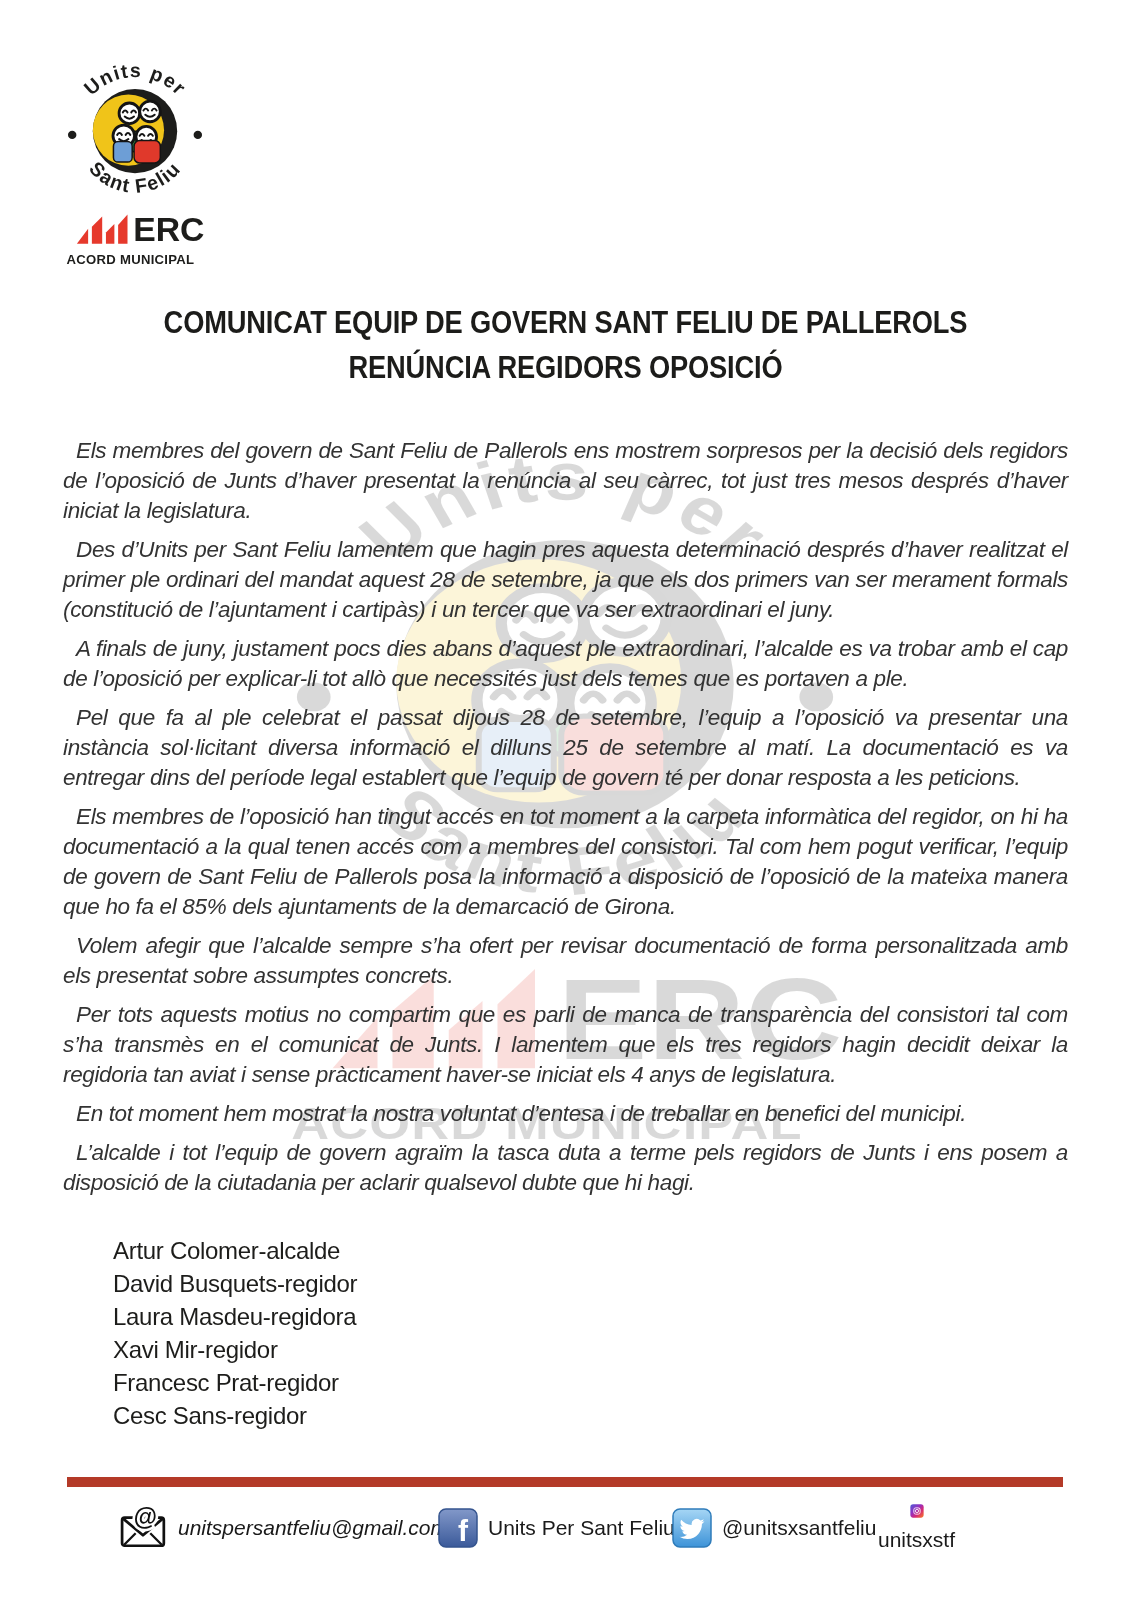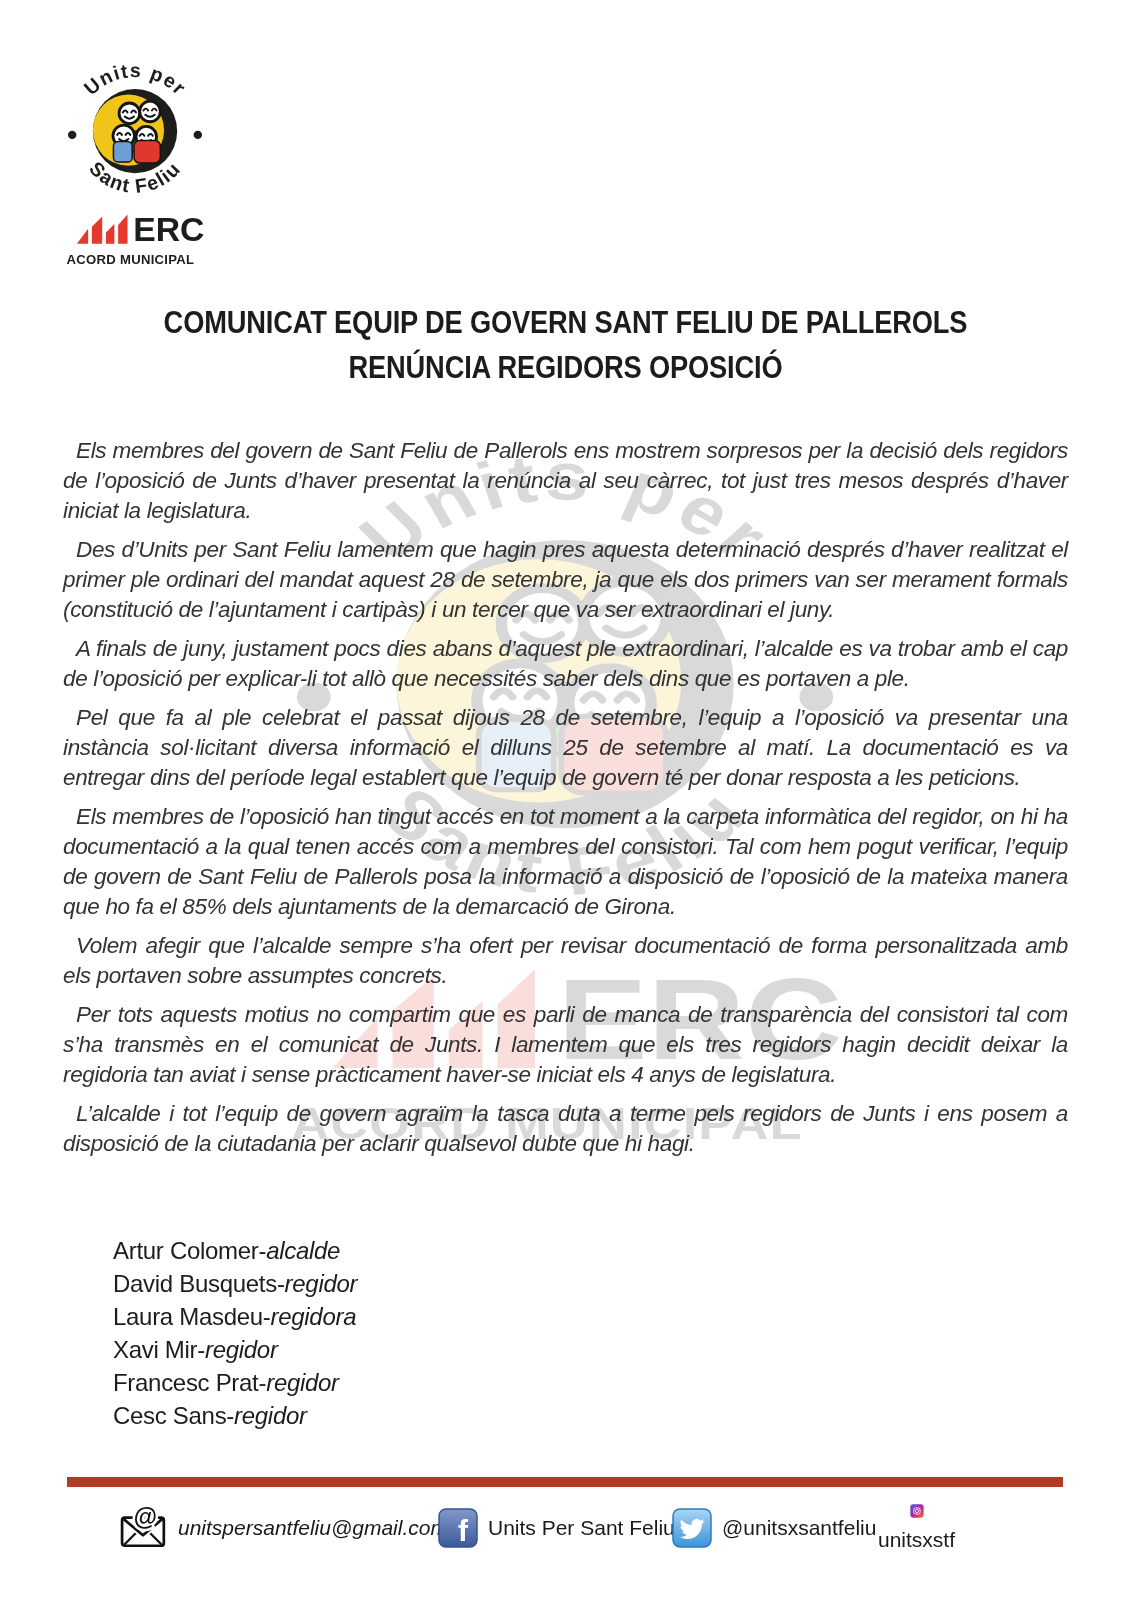--- a/index.html
+++ b/index.html
@@ -19,21 +19,21 @@
   .title .tline{font-size:31px; line-height:45px; letter-spacing:-0.2px;
                 transform:scaleX(0.88); transform-origin:50% 50%; white-space:nowrap;}
   
   .bodytext{position:absolute; left:63px; right:63px; top:436px; z-index:1;
             color:#333333; font-size:22.5px; line-height:30px; letter-spacing:-0.35px;
             text-align:justify;}
   .bodytext p{margin:0 0 9px 0; text-indent:13px;font-style:italic;}
   
   .signatures{position:absolute; left:113px; top:1234px; z-index:1;
               color:#1d1d1b; font-size:24px; line-height:33px; letter-spacing:-0.3px;}
-  .signatures .role{font-style:italic;margin-top:40px;}
+  .signatures .role{margin-top:40px;}
   
   .footer-rule{position:absolute; left:67px; top:1477px; width:996px; height:10px;
                background:#b43a28; z-index:1;}
   .footer-item{position:absolute; top:1504px; height:48px; display:flex;
                align-items:center; gap:10px; z-index:1; color:#1a1a1a; font-size:21px;}
   .footer-item.email{left:120px; font-style:italic;}
   .footer-item.facebook{left:438px;}
   .footer-item.twitter{left:672px;}
   .footer-item.instagram{left:878px;flex-direction:column;}
   .footer-item svg{display:block;}
@@ -100,25 +100,26 @@
   </svg>
 
   <div class="title">
     <div class="tline">COMUNICAT EQUIP DE GOVERN SANT FELIU DE PALLEROLS</div>
     <div class="tline">RENÚNCIA REGIDORS OPOSICIÓ</div>
   </div>
 
   <div class="bodytext">
     <p>Els membres del govern de Sant Feliu de Pallerols ens mostrem sorpresos per la decisió dels regidors de l’oposició de Junts d’haver presentat la renúncia al seu càrrec, tot just tres mesos després d’haver iniciat la legislatura.</p>
     <p>Des d’Units per Sant Feliu lamentem que hagin pres aquesta determinació després d’haver realitzat el primer ple ordinari del mandat aquest 28 de setembre, ja que els dos primers van ser merament formals (constitució de l’ajuntament i cartipàs) i un tercer que va ser extraordinari el juny.</p>
-    <p>A finals de juny, justament pocs dies abans d’aquest ple extraordinari, l’alcalde es va trobar amb el cap de l’oposició per explicar-li tot allò que necessités saber dels dins que es portaven a ple.</p>
+    <p>A finals de juny, justament pocs dies abans d’aquest ple extraordinari, l’alcalde es va trobar amb el cap de l’oposició per explicar-li tot allò que necessités just dels temes que es portaven a ple.</p>
     <p>Pel que fa al ple celebrat el passat dijous 28 de setembre, l’equip a l’oposició va presentar una instància sol·licitant diversa informació el dilluns 25 de setembre al matí. La documentació es va entregar dins del període legal establert que l’equip de govern té per donar resposta a les peticions.</p>
     <p>Els membres de l’oposició han tingut accés en tot moment a la carpeta informàtica del regidor, on hi ha documentació a la qual tenen accés com a membres del consistori. Tal com hem pogut verificar, l’equip de govern de Sant Feliu de Pallerols posa la informació a disposició de l’oposició de la mateixa manera que ho fa el 85% dels ajuntaments de la demarcació de Girona.</p>
-    <p>Volem afegir que l’alcalde sempre s’ha ofert per revisar documentació de forma personalitzada amb els portaven sobre assumptes concrets.</p>
+    <p>Volem afegir que l’alcalde sempre s’ha ofert per revisar documentació de forma personalitzada amb els presentat sobre assumptes concrets.</p>
     <p>Per tots aquests motius no compartim que es parli de manca de transparència del consistori tal com s’ha transmès en el comunicat de Junts. I lamentem que els tres regidors hagin decidit deixar la regidoria tan aviat i sense pràcticament haver-se iniciat els 4 anys de legislatura.</p>
+    <p>En tot moment hem mostrat la nostra voluntat d’entesa i de treballar en benefici del municipi.</p>
     <p>L’alcalde i tot l’equip de govern agraïm la tasca duta a terme pels regidors de Junts i ens posem a disposició de la ciutadania per aclarir qualsevol dubte que hi hagi.</p>
   </div>
 
   <div class="signatures">
     <div><span>Artur Colomer</span><span>-</span><span class="role">alcalde</span></div>
     <div><span>David Busquets</span><span>-</span><span class="role">regidor</span></div>
     <div><span>Laura Masdeu</span><span>-</span><span class="role">regidora</span></div>
     <div><span>Xavi Mir</span><span>-</span><span class="role">regidor</span></div>
     <div><span>Francesc Prat</span><span>-</span><span class="role">regidor</span></div>
     <div><span>Cesc Sans</span><span>-</span><span class="role">regidor</span></div>

